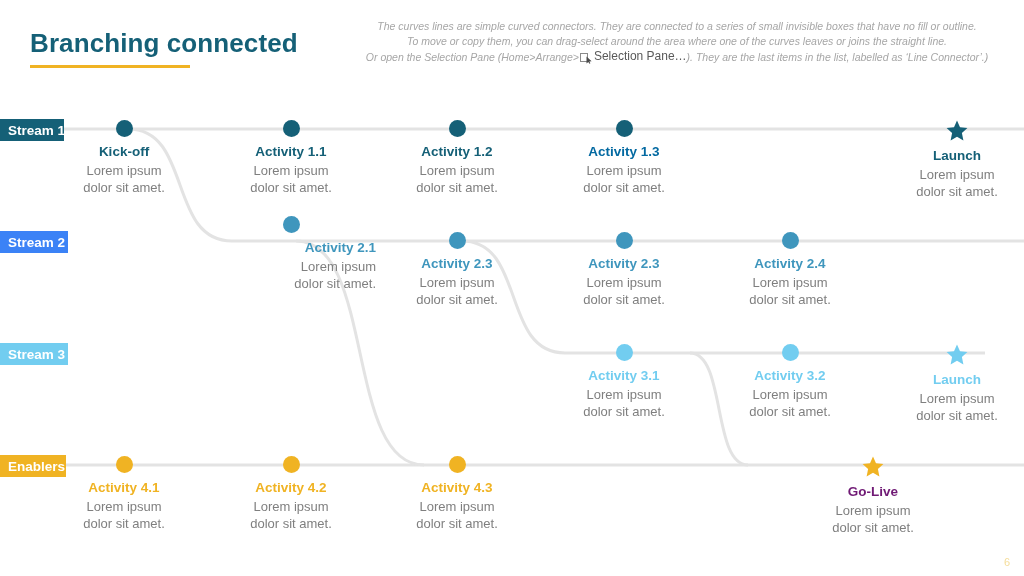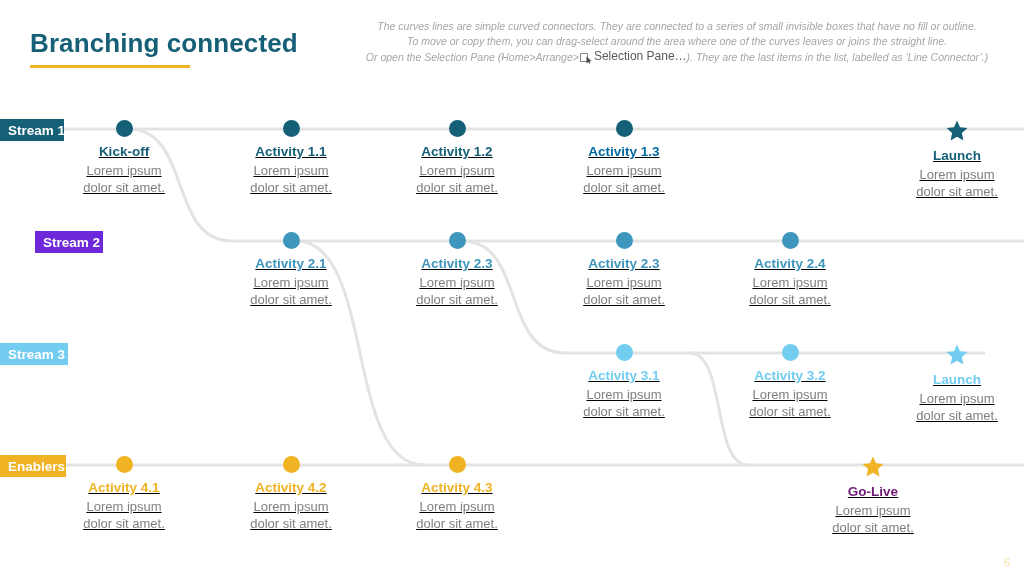--- a/index.html
+++ b/index.html
@@ -45,21 +45,21 @@
     display:flex;align-items:center;
     padding:0 9px 0 8px;
     color:#ffffff;font-size:13.5px;font-weight:bold;
     white-space:nowrap;box-sizing:border-box;
   }
 
   
   #wires{position:absolute;left:0;top:0;width:1024px;height:576px;}
 
   
-  .node{position:absolute;transform:translateX(-50%);text-align:center;width:170px;text-decoration:underline;}
+  .node{position:absolute;transform:translateX(-50%);text-align:center;width:170px;}
   .dot{
     width:17px;height:17px;border-radius:50%;
     margin:0 auto;
   }
   .star{
     width:22px;height:21px;margin:0 auto;display:block;
   }
   .node-title{
     margin-top:7px;font-size:13.5px;font-weight:bold;line-height:15px;
   }
@@ -124,24 +124,24 @@
         <div class="node-title" style="color: #0369a1;">Activity 1.3</div>
         <div class="node-desc">Lorem ipsum<br>dolor sit amet.</div>
       </div>
       <div class="node" style="left: 957px; top: 120px;">
         <svg class="star" viewBox="0 0 22 21">
           <path d="M11 0.6 L14 7.3 L21.4 8.1 L15.9 13.1 L17.4 20.4 L11 16.7 L4.6 20.4 L6.1 13.1 L0.6 8.1 L8 7.3 Z" fill="#156077"></path>
         </svg>
         <div class="node-title" style="color: rgb(21, 96, 119);">Launch</div>
         <div class="node-desc">Lorem ipsum<br>dolor sit amet.</div>
       </div>
-      <div class="chip" style="top: 231px; width: 68px; background: #6d28d9; margin-left: 35px;">
+      <div class="chip" style="top: 231px; width: 68px; background: #3b82f6;">
         <span>Stream 2</span>
       </div>
-      <div class="node" style="left: 291px; top: 232px;">
+      <div class="node" style="left: 291px; top: 216px; text-align: right;">
         <div class="dot" style="background: rgb(63, 150, 189);"></div>
         <div class="node-title" style="color: rgb(63, 150, 189);">Activity 2.1</div>
         <div class="node-desc">Lorem ipsum<br>dolor sit amet.</div>
       </div>
       <div class="node" style="left: 457px; top: 232px;">
         <div class="dot" style="background: rgb(63, 150, 189);"></div>
         <div class="node-title" style="color: rgb(63, 150, 189);">Activity 2.3</div>
         <div class="node-desc">Lorem ipsum<br>dolor sit amet.</div>
       </div>
       <div class="node" style="left: 624px; top: 232px;">

